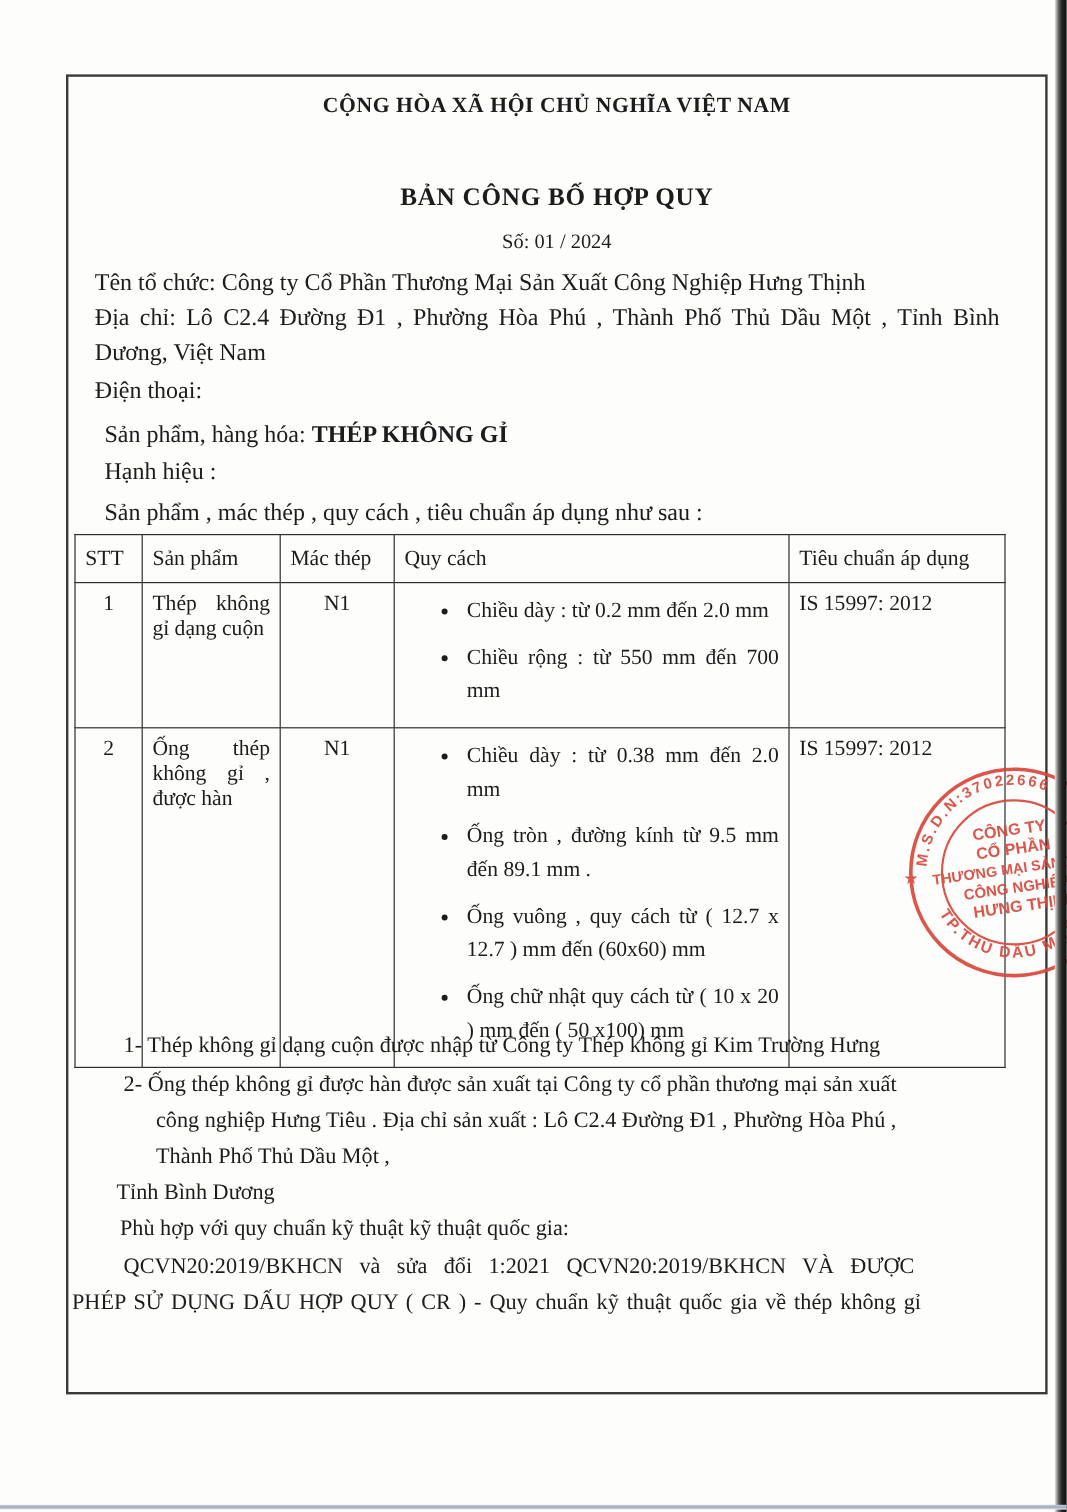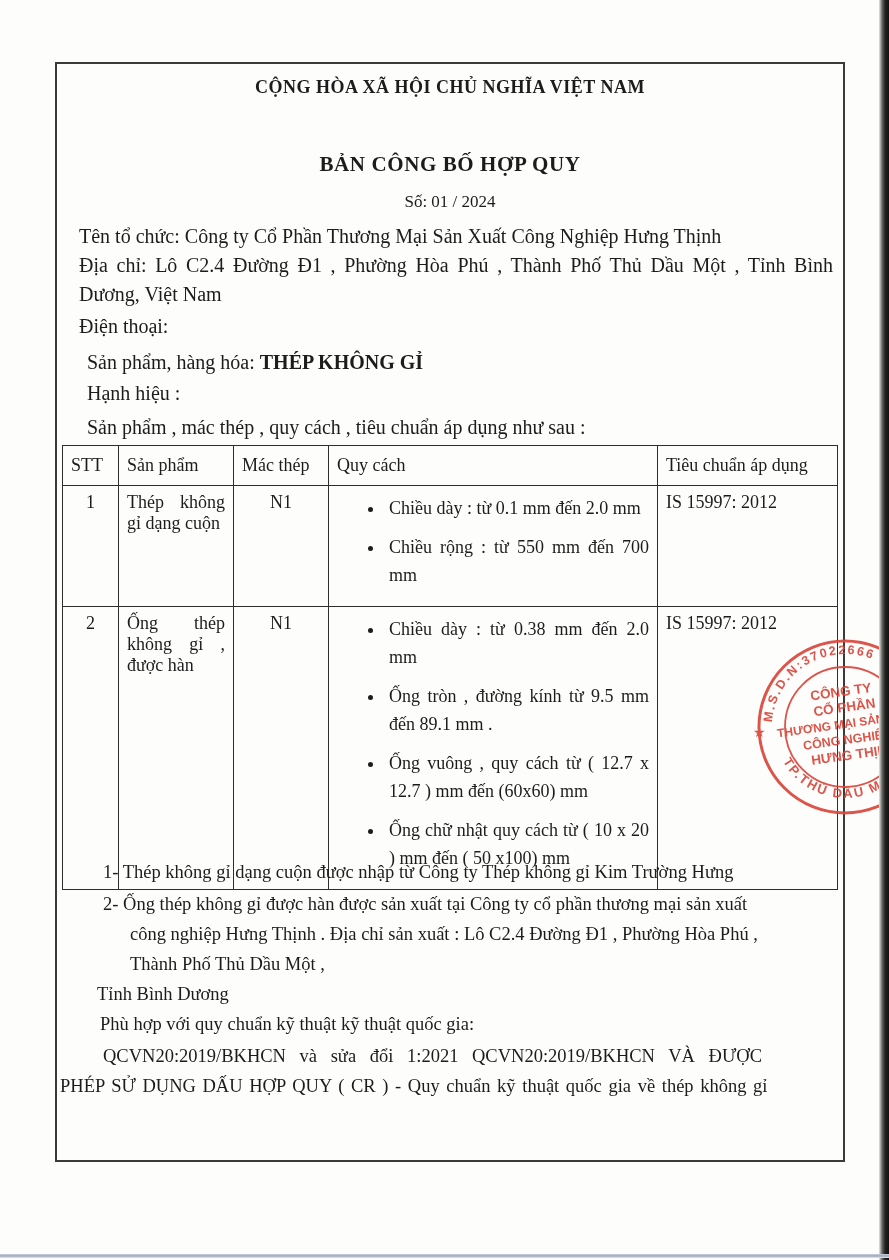--- a/index.html
+++ b/index.html
@@ -8,20 +8,21 @@
     background:#fdfdfc;
     position:relative;
     overflow:hidden;
     font-family:"Liberation Serif","DejaVu Serif",serif;
     color:#1c1c1c;
   }
   .page-frame{
     position:absolute;left:55px;top:62px;width:786px;height:1096px;
     border:2px solid #3a3a3a;
     background:transparent;
+    padding-left:28px;
   }
   
   .scan-right{
     position:absolute;top:0;right:0;width:10px;height:1260px;
     background:linear-gradient(90deg,#e8e8e6 0%,#6a6a68 30%,#242422 60%,#111 100%);
   }
   .scan-bottom{
     position:absolute;left:0;bottom:2px;width:889px;height:4px;
     background:linear-gradient(180deg,#c9cedb 0%,#9fa7bd 50%,#e7e9f0 100%);
   }
@@ -140,21 +141,21 @@
         <th>Tiêu chuẩn áp dụng</th>
       </tr>
     </thead>
     <tbody>
       <tr class="r1">
         <td class="c-stt">1</td>
         <td class="c-sp">Thép không gỉ dạng cuộn</td>
         <td class="c-mac">N1</td>
         <td>
           <ul class="qc">
-            <li>Chiều dày : từ 0.1 mm đến 2.0 mm</li>
+            <li>Chiều dày : từ 0.2 mm đến 2.0 mm</li>
             <li>Chiều rộng : từ 550 mm đến 700 mm</li>
           </ul>
         </td>
         <td class="c-tc">IS 15997: 2012</td>
       </tr>
       <tr class="r2">
         <td class="c-stt">2</td>
         <td class="c-sp">Ống thép không gỉ , được hàn</td>
         <td class="c-mac">N1</td>
         <td>
@@ -166,21 +167,21 @@
           </ul>
         </td>
         <td class="c-tc">IS 15997: 2012</td>
       </tr>
     </tbody>
   </table>
 
   <div class="notes">
     <div class="n-l1">1-  Thép không gỉ dạng cuộn được nhập từ Công ty Thép không gỉ Kim Trường Hưng</div>
     <div class="n2-l1">2-  Ống thép không gỉ được hàn được sản xuất tại Công ty cổ phần thương mại sản xuất</div>
-    <div class="n2-cont">công nghiệp Hưng Thịnh . Địa chỉ sản xuất : Lô C2.4 Đường Đ1 , Phường Hòa Phú ,</div>
+    <div class="n2-cont">công nghiệp Hưng Tiêu . Địa chỉ sản xuất : Lô C2.4 Đường Đ1 , Phường Hòa Phú ,</div>
     <div class="n2-cont">Thành Phố Thủ Dầu Một ,</div>
     <div class="province">Tỉnh Bình Dương</div>
     <div class="conform-intro">Phù hợp với quy chuẩn kỹ thuật kỹ thuật quốc gia:</div>
     <div class="conform-l1">QCVN20:2019/BKHCN và sửa đổi 1:2021 QCVN20:2019/BKHCN VÀ ĐƯỢC</div>
     <div class="conform-l2">PHÉP SỬ DỤNG DẤU HỢP QUY ( CR ) -  Quy chuẩn kỹ thuật quốc gia về thép không gỉ</div>
   </div>
 
 </div>
 
 <svg class="stamp" viewBox="0 0 260 260" xmlns="http://www.w3.org/2000/svg">

